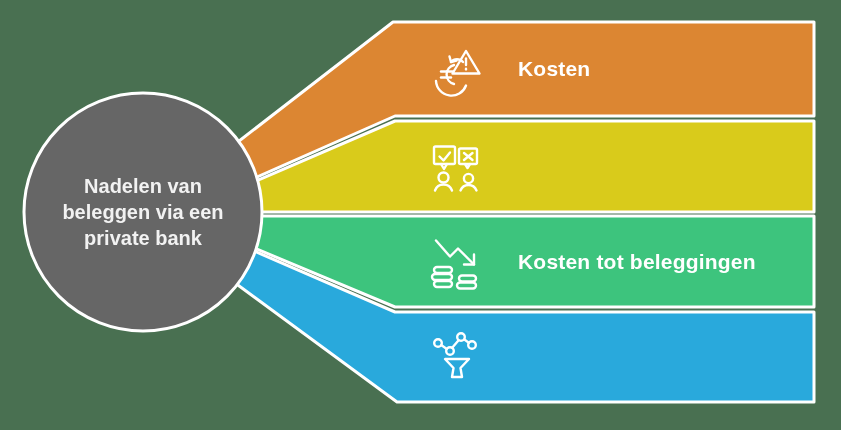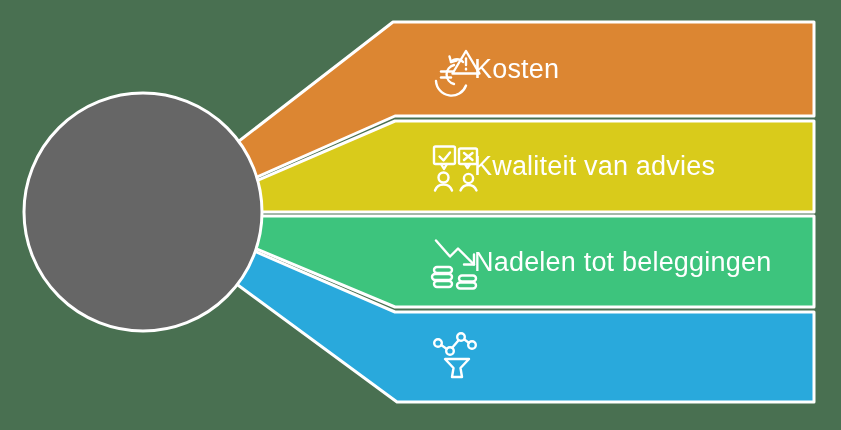--- a/index.html
+++ b/index.html
@@ -10,24 +10,24 @@
   }
   .canvas {
     position: relative;
     width: 841px; height: 430px;
   }
   .shapes-layer {
     position: absolute; inset: 0;
   }
   .band-label {
     position: absolute;
-    left: 474px;
+    left: 518px;
     color: #ffffff;
-    font-size: 27px;
-    font-weight: 400;
+    font-size: 21px;
+    font-weight: 700;
     line-height: 26px;
     white-space: nowrap;
     letter-spacing: 0.2px;
   }
   .band-icon {
     position: absolute;
     left: 429px;
     width: 56px; height: 56px;
   }
   .band-icon svg { display: block; }
@@ -55,20 +55,21 @@
 <div class="canvas" style="background-color: rgb(73, 112, 81);">
 
   <svg class="shapes-layer" width="841" height="430" viewBox="0 0 841 430">
     <polygon points="212,162 393,22 814,22 814,116 395,116 230,189" stroke="#ffffff" stroke-width="3" stroke-linejoin="round" fill="#dc8632"></polygon>
     <polygon points="233,191 395,121 814,121 814,212 235,212" stroke="#ffffff" stroke-width="3" stroke-linejoin="round" fill="#d9cb1b"></polygon>
     <polygon points="235,216 814,216 814,307 395,307 228,237" stroke="#ffffff" stroke-width="3" stroke-linejoin="round" fill="#3dc47d"></polygon>
     <polygon points="231,241 395,312 814,312 814,402 397,402 212,266" stroke="#ffffff" stroke-width="3" stroke-linejoin="round" fill="#29a9dc"></polygon>
     <circle cx="143" cy="212" r="119" stroke="#ffffff" stroke-width="3" fill="#666666"></circle>
   </svg>
 
+  <div class="center-label">Nadelen van beleggen via een private bank</div>
 
   <div class="band-icon" style="top:43px">
     <svg width="56" height="56" viewBox="0 0 56 56">
       <g class="icon-stroke">
         <path d="M37,8 L50.5,30.5 L23.5,30.5 Z"></path>
         <path d="M37,15.5 V22"></path>
         <path d="M37,25.8 V26.4"></path>
         <path d="M25,22 A9.8,9.8 0 0 0 25,41"></path>
         <path d="M12,28.5 H24"></path>
         <path d="M12,34.5 H22"></path>
@@ -89,36 +90,35 @@
         <rect x="30" y="8.5" width="18" height="15.5" rx="1.5"></rect>
         <path d="M36,24 L38.5,28 L41,24"></path>
         <path d="M35,13 L43.5,20 M43.5,13 L35,20"></path>
         <circle cx="14.5" cy="37.5" r="5"></circle>
         <path d="M6,50.5 A9,9 0 0 1 23,50.5"></path>
         <circle cx="39.5" cy="38.5" r="4.6"></circle>
         <path d="M31.5,50.5 A8.6,8.6 0 0 1 47.5,50.5"></path>
       </g>
     </svg>
   </div>
-  <div class="band-label" style="top:153px">Kwaliteit van advies</div>
 
   <div class="band-icon" style="top:234px">
     <svg width="56" height="56" viewBox="0 0 56 56">
       <g class="icon-stroke">
         <path d="M7,6.5 L21,22.5 L29,14.5 L45,30.5"></path>
         <path d="M45,30.5 V20.5 M45,30.5 H35"></path>
         <rect x="5" y="33" width="18" height="6" rx="3"></rect>
         <rect x="3" y="40" width="20" height="6" rx="3"></rect>
         <rect x="5" y="47" width="18" height="6" rx="3"></rect>
         <rect x="30" y="41.5" width="17" height="6" rx="3"></rect>
         <rect x="28" y="48.5" width="19" height="6" rx="3"></rect>
       </g>
     </svg>
   </div>
-  <div class="band-label" style="top:249px">Nadelen tot beleggingen</div>
+  <div class="band-label" style="top:249px">Kosten tot beleggingen</div>
 
   <div class="band-icon" style="top:330px">
     <svg width="56" height="56" viewBox="0 0 56 56">
       <g class="icon-stroke">
         <circle cx="9" cy="13" r="3.8"></circle>
         <circle cx="21" cy="21" r="3.8"></circle>
         <circle cx="32" cy="7" r="3.8"></circle>
         <circle cx="43" cy="15" r="3.8"></circle>
         <path d="M12.2,15.1 L17.8,18.9"></path>
         <path d="M23.2,17.8 L29.6,10.2"></path>

